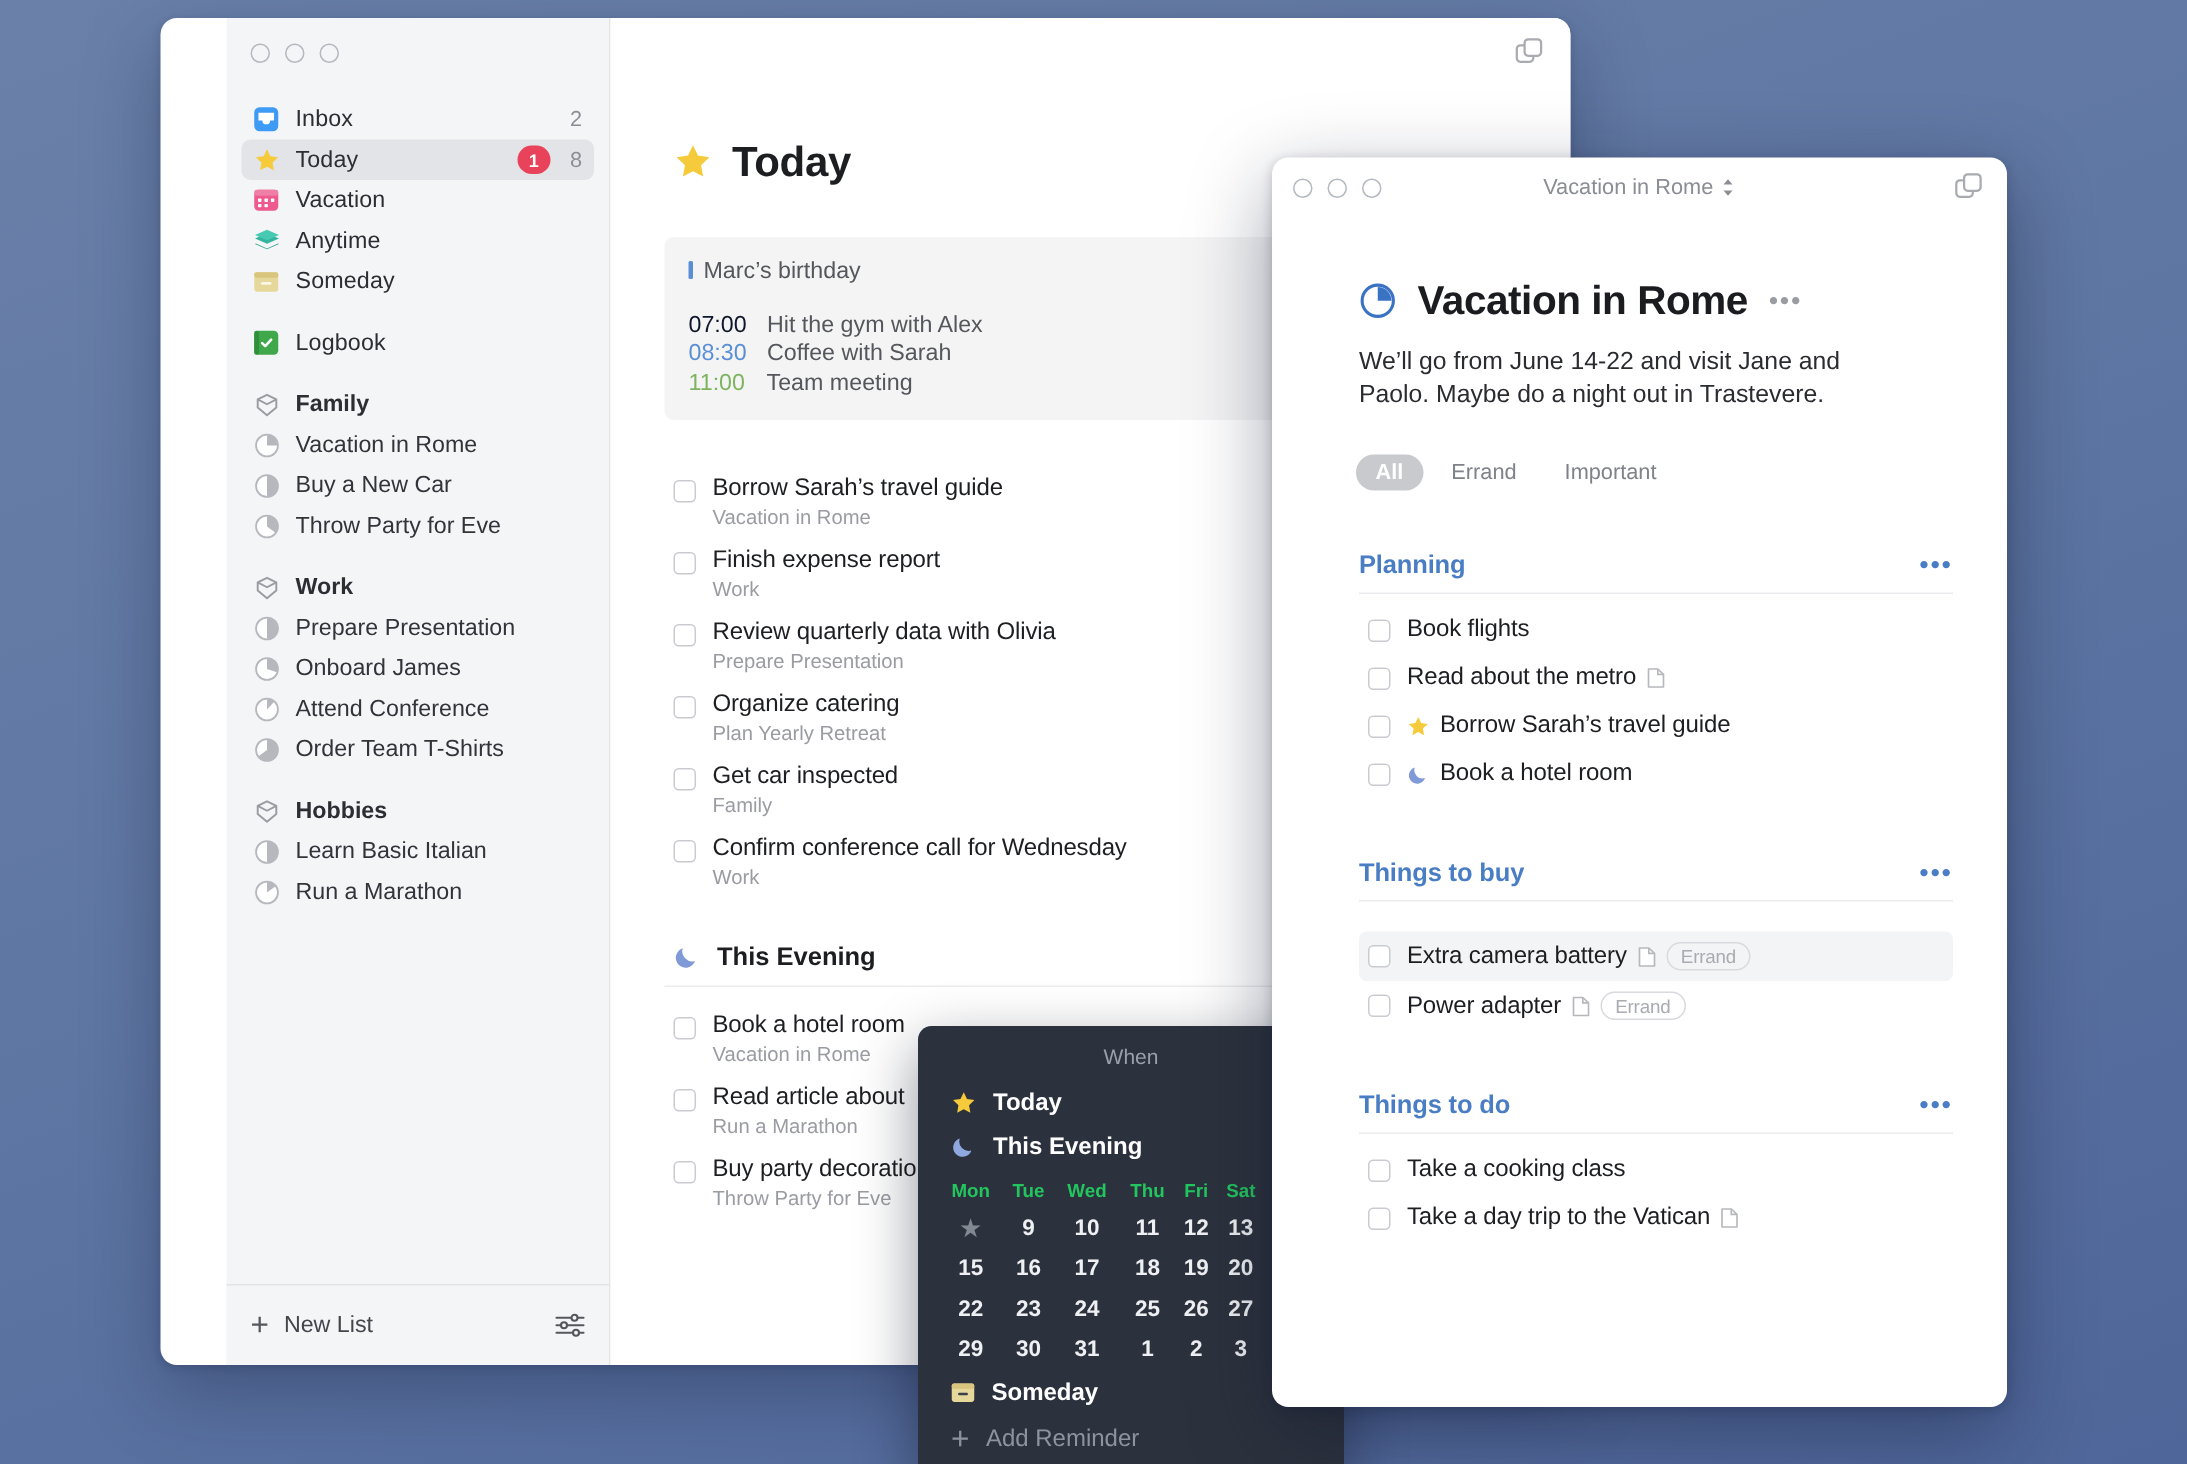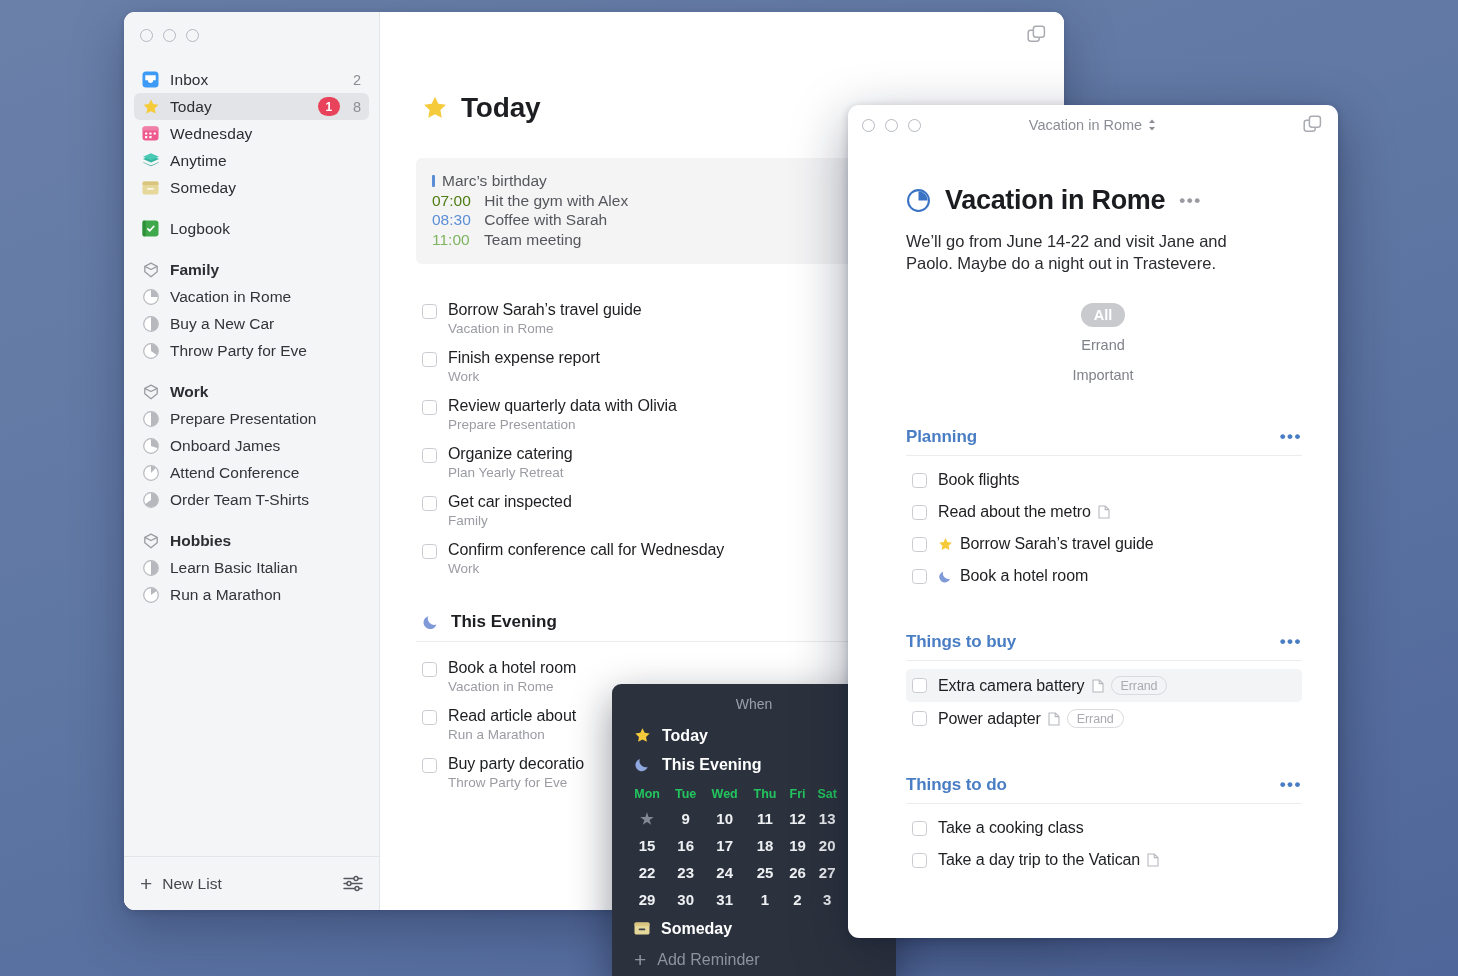--- a/index.html
+++ b/index.html
@@ -8,27 +8,28 @@
     overflow: hidden;
     background: #637ba7;
     font-family: "Liberation Sans", sans-serif;
     -webkit-font-smoothing: antialiased;
   }
   #root { position: relative; width: 1458px; height: 976px; background:
      linear-gradient(160deg,#6a80a9 0%,#5f77a3 45%,#4f669a 100%); }
 
   
   #main-window {
-    position: absolute; left: 124px; top: 12px;
+    position: absolute; left: 107px; top: 12px;
     width: 940px; height: 898px;
     background: #ffffff;
     border-radius: 11px;
     box-shadow: 0 18px 50px rgba(20,30,60,.34), 0 2px 6px rgba(20,30,60,.18);
     overflow: hidden;
     display: flex;
+    padding-left: 44px;
   }
   .traffic { display:flex; gap:10px; align-items:center; }
   .tl { width:13px; height:13px; border-radius:50%; border:1.3px solid #b4b9c0; background:transparent; }
 
   
   #sidebar {
     width: 256px; height: 100%;
     background: #f4f5f7;
     border-right: 1px solid #e3e4e8;
     position: relative;
@@ -116,21 +117,21 @@
   #vac-titlebar { height:40px; display:flex; align-items:center; padding: 0 14px 0 14px; position:relative;}
   #vac-titlebar .wtitle {
     position:absolute; left:0; right:0; text-align:center;
     font-size:14.5px; color:#8a8d94; pointer-events:none;
     display:flex; align-items:center; justify-content:center; gap:5px;
   }
   #vac-body { padding: 40px 36px 0 58px; }
   .vac-title { display:flex; align-items:center; gap:14px; }
   .vac-title .h { font-size:27px; font-weight:700; color:#1b1c1f; letter-spacing:-.3px;}
   .vac-note { margin-top:14px; font-size:16.5px; color:#2b2c30; line-height:22px; max-width:352px; }
-  .pills { display:flex; align-items:center; gap:6px; margin-top:29px; margin-left:-2px;flex-direction:column;}
+  .pills { display:flex; align-items:center; gap:6px; margin-top:29px; margin-left:-2px;}
   .pill { font-size:14.5px; padding: 4px 13px; border-radius:12px; color:#7f8289; }
   .pill.active { background:#c8cace; color:#ffffff; font-weight:700; }
 
   .vsect { margin-top: 40px; }
   .vsect-head { display:flex; align-items:center; justify-content:space-between; }
   .vsect-head .t { font-size:17px; font-weight:700; color:#4a7ec4; letter-spacing:-.1px;text-align:center;}
   .vsect-rule { border-top:1px solid #ececef; margin-top:8px; }
   .vitem { display:flex; align-items:center; padding: 7px 0 7px 6px; border-radius:5px; }
   .vitem.hl { background:#f3f4f6; }
   .vitem .cb { margin-top:0; }
@@ -188,21 +189,21 @@
                 <rect x="0.5" y="1.5" width="16" height="4" rx="1.6" fill="#f07fa6"></rect>
                 <g fill="#fff">
                   <rect x="3" y="7.4" width="2.3" height="2.2" rx=".5"></rect>
                   <rect x="7.3" y="7.4" width="2.3" height="2.2" rx=".5"></rect>
                   <rect x="11.6" y="7.4" width="2.3" height="2.2" rx=".5"></rect>
                   <rect x="3" y="11" width="2.3" height="2.2" rx=".5"></rect>
                   <rect x="7.3" y="11" width="2.3" height="2.2" rx=".5"></rect>
                 </g>
               </svg>
           </span>
-          <span class="nav-label">Wednesday</span>
+          <span class="nav-label">Vacation</span>
         </div>
 
         <div class="nav-row">
           <span class="nav-ico">
             <svg width="18" height="17" viewBox="0 0 18 17">
                 <path d="M9 10.5L1 7 9 3.5 17 7z" fill="#34b5a0"></path>
                 <path d="M9 13.6L1.6 10.3 1 10.6 9 14.2 17 10.6l-.6-.3z" fill="#2aa08e"></path>
                 <path d="M9 1.2L1 4.7l8 3.5 8-3.5z" fill="#47c9b4"></path>
               </svg>
           </span>
@@ -387,21 +388,21 @@
             <svg width="26" height="26" viewBox="0 0 20 20">
                 <path d="M10 1.4l2.55 5.3 5.85.82-4.25 4.1 1.03 5.84L10 14.73 4.82 17.46l1.03-5.84L1.6 7.52l5.85-.82z" fill="#f5cb3b"></path>
               </svg>
           </span>
           <span>Today</span>
         </div>
 
         <div class="cal-box">
           <div id="cal-lines">
               <div class="cal-line"><span class="bd-bar"></span><span>Marc’s birthday</span></div>
-              <div class="cal-line"><span class="cal-time" style="color: #4d7c0f;">07:00</span><span> Hit the gym with Alex</span></div>
+              <div class="cal-line"><span class="cal-time" style="color: #0f172a; margin-top: 16px;">07:00</span><span> Hit the gym with Alex</span></div>
               <div class="cal-line"><span class="cal-time" style="color: rgb(90, 143, 214);">08:30</span><span> Coffee with Sarah</span></div>
               <div class="cal-line"><span class="cal-time" style="color: rgb(126, 180, 95);">11:00</span><span> Team meeting</span></div>
             </div>
         </div>
 
         <div class="task-list" id="today-tasks">
             <div class="task">
               <span class="cb"></span>
               <div class="task-main">
                 <div class="task-title">Borrow Sarah’s travel guide</div>
@@ -666,21 +667,21 @@
                 </span>
               </div>
             </div>
           </div>
           <div class="vsect">
             <div class="vsect-head">
               <span class="t">Things to buy</span>
               <span class="dots">•••</span>
             </div>
             <div class="vsect-rule"></div>
-            <div style="margin-top: 8px;">
+            <div style="margin-top: 20px;">
               <div class="vitem hl">
                 <span class="cb"></span>
                 <span class="txt">
                   <span>Extra camera battery</span>
                   <span>
                     <svg width="12" height="14" viewBox="0 0 12 14">
                       <path d="M1 1h6.2L11 4.6V13H1z" fill="#fff" stroke="#b6b8bd" stroke-width="1.1" stroke-linejoin="round"></path>
                       <path d="M7.2 1v3.6H11" fill="none" stroke="#b6b8bd" stroke-width="1.1"></path>
                     </svg>
                   </span>

